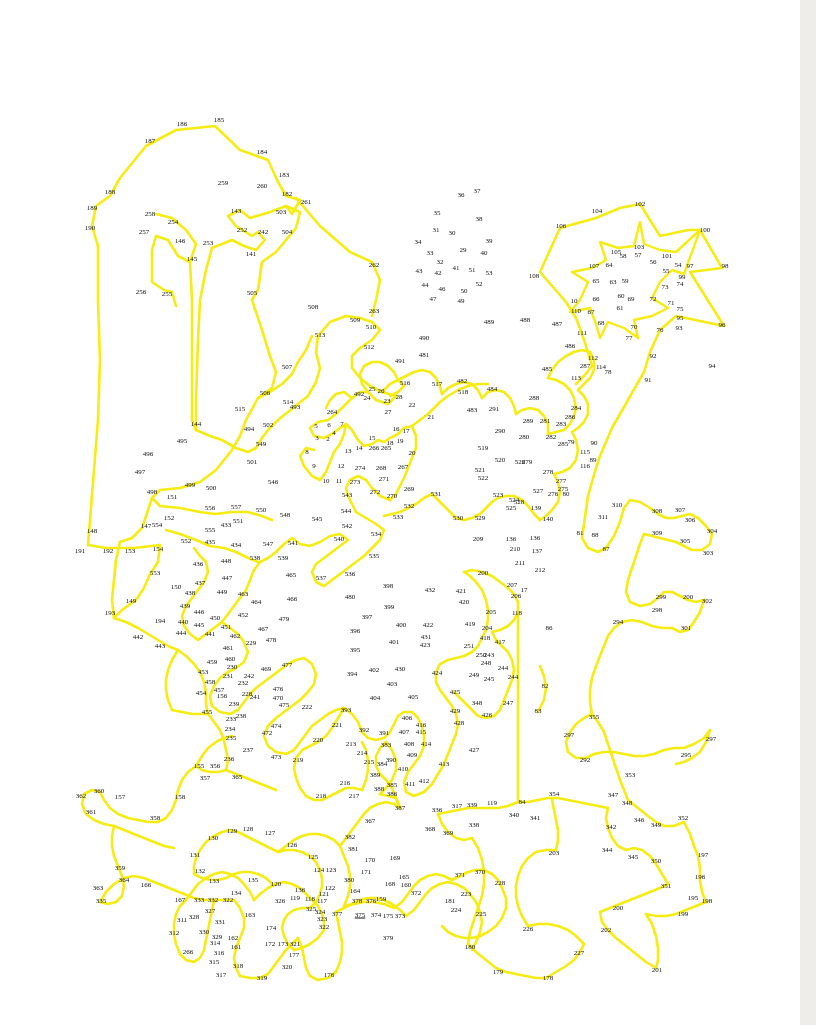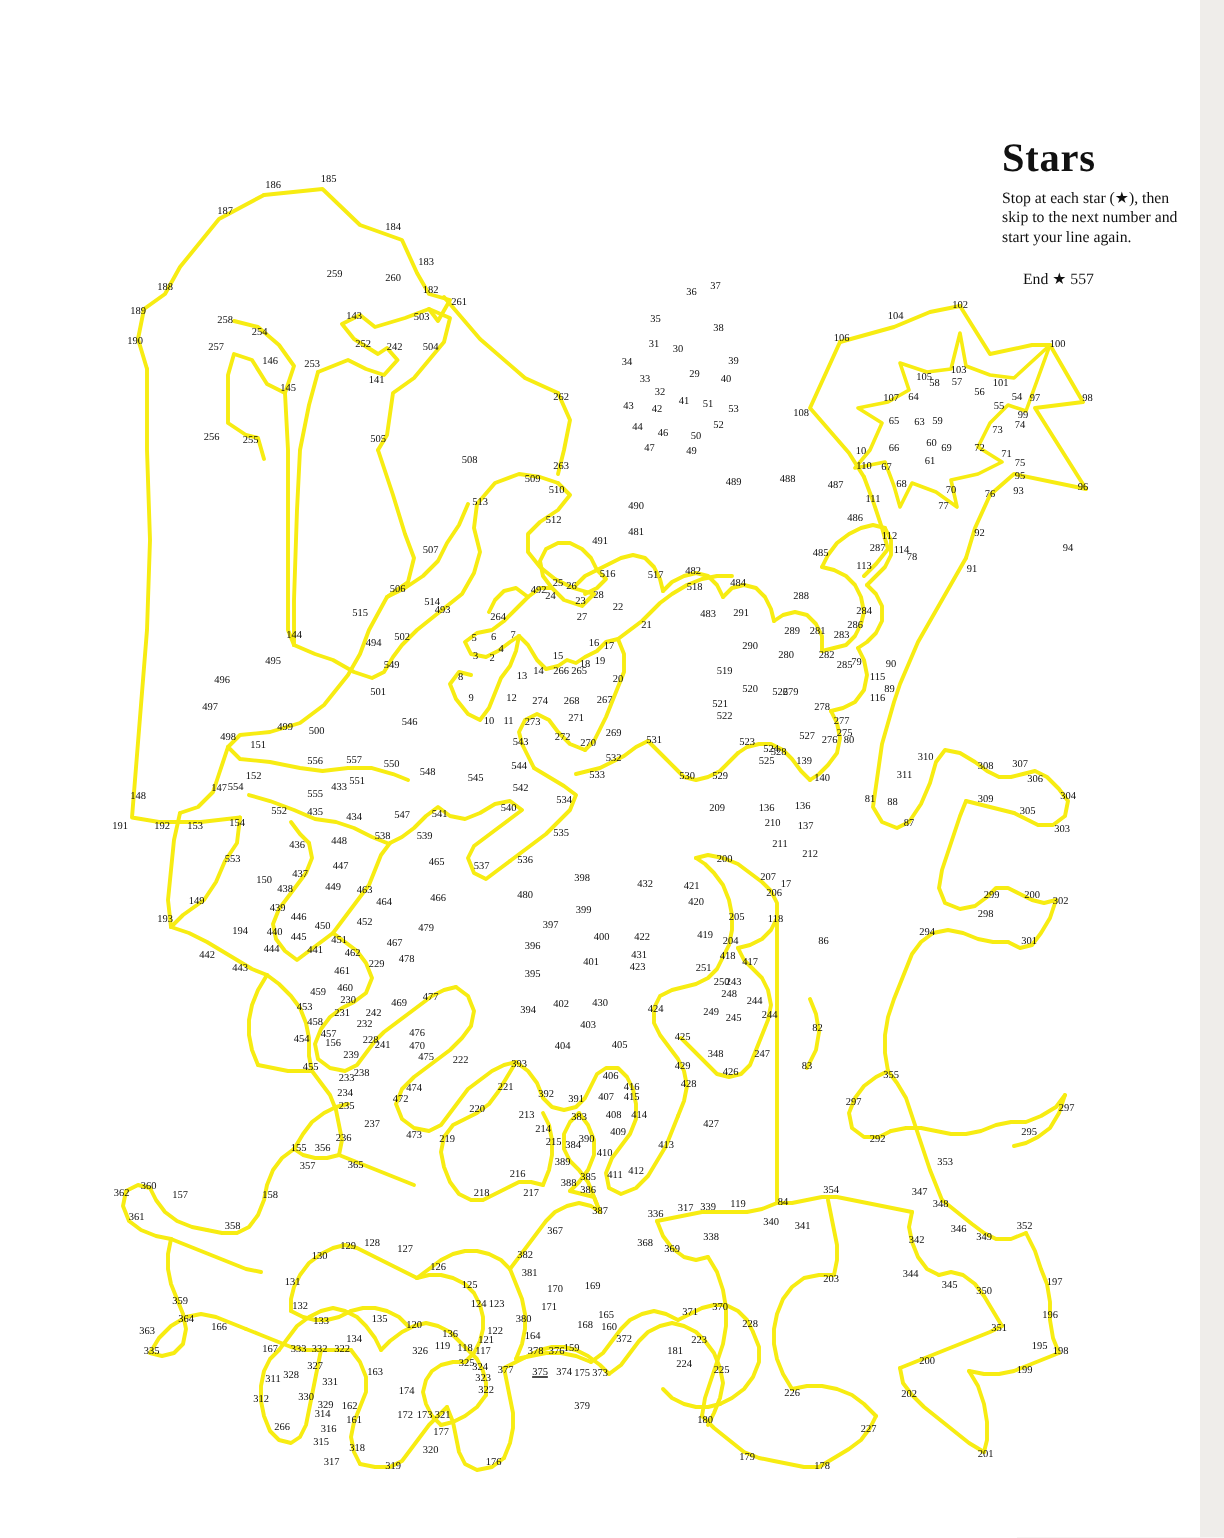--- a/index.html
+++ b/index.html
@@ -213,25 +213,20 @@
       <path d="M172,710 L182,712 L192,714 L202,714 L208,714"></path>
       <path d="M196,766 L202,756 L208,748 L216,742 L224,738 L232,736"></path>
 
       <path d="M386,742 L392,750 L396,760 L396,770 L392,780 L386,788 L380,794"></path>
       <path d="M380,794 L388,796 L396,798 L400,808"></path>
       <path d="M344,708 L338,718 L332,728 L326,736 L318,742 L310,746 L302,750 L296,758 L294,768 L296,778 L300,788 L306,796 L314,800 L322,800 L330,796 L338,792 L346,788 L354,788 L362,790"></path>
       <path d="M362,790 L366,780 L368,770 L368,760 L366,750 L362,742"></path>
     </g>
   </svg>
 
-  <div class="legend">
-    <h1 class="legend-title">Stars</h1>
-    <p class="legend-text">Stop at each star (★), then skip to the next number and start your line again.</p>
-    <div class="legend-end">End ★ 557</div>
-  </div>
 
   <div id="dot-labels">
       <span class="dot-label" style="left: 182px; top: 124px;">186</span>
       <span class="dot-label" style="left: 219px; top: 120px;">185</span>
       <span class="dot-label" style="left: 150px; top: 141px;">187</span>
       <span class="dot-label" style="left: 262px; top: 152px;">184</span>
       <span class="dot-label" style="left: 284px; top: 175px;">183</span>
       <span class="dot-label" style="left: 287px; top: 194px;">182</span>
       <span class="dot-label" style="left: 223px; top: 183px;">259</span>
       <span class="dot-label" style="left: 262px; top: 186px;">260</span>

